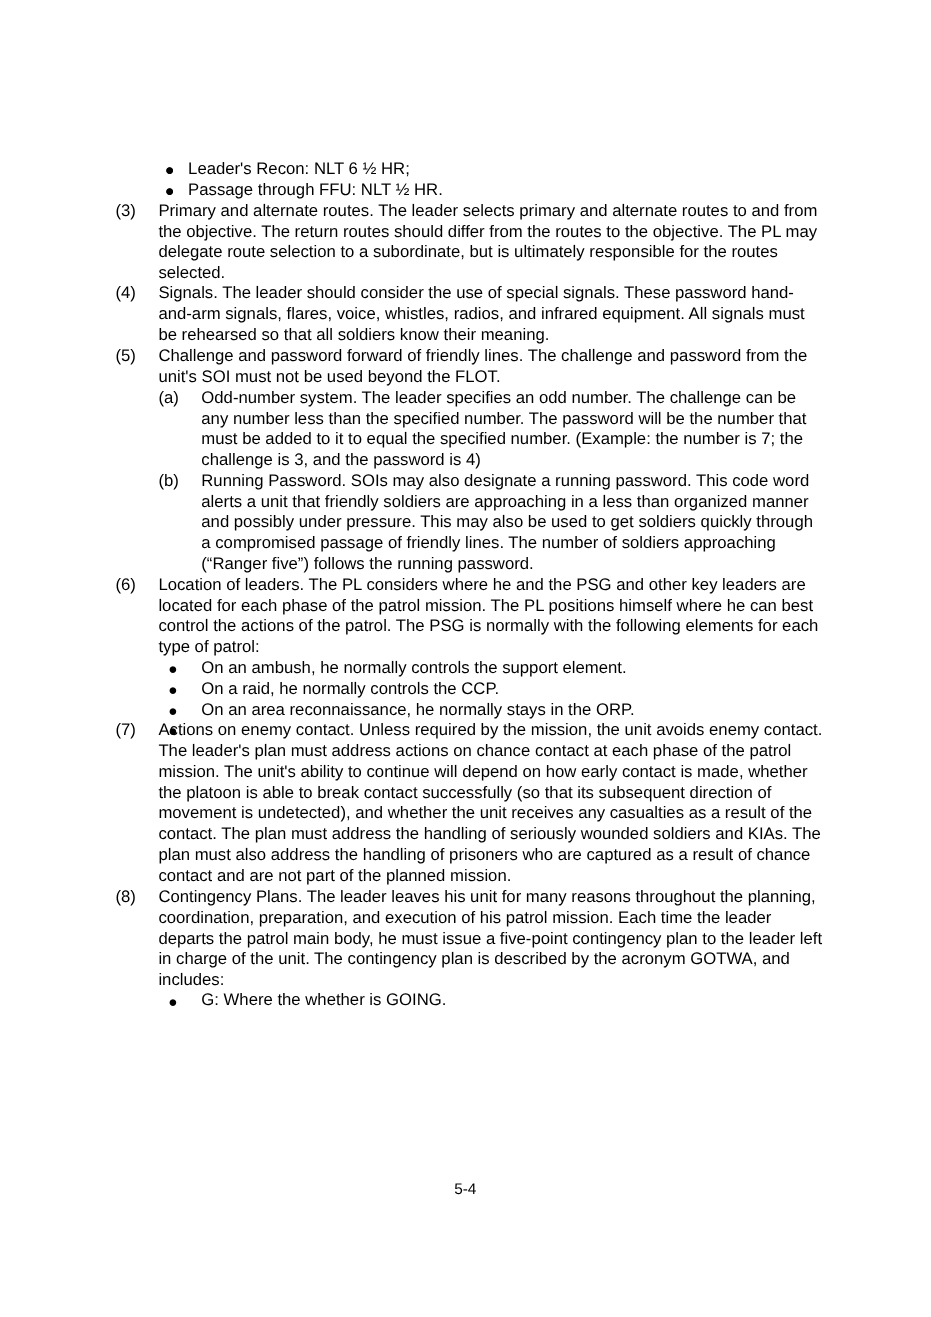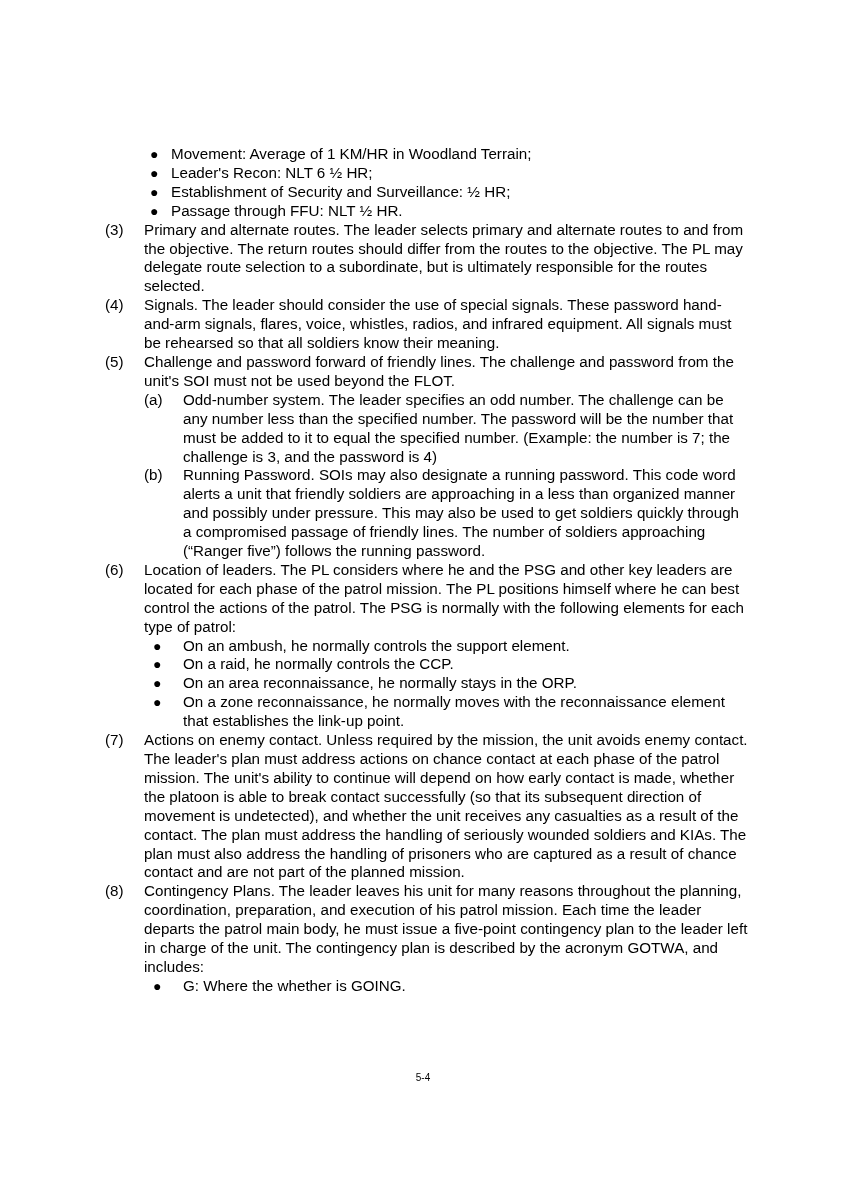--- a/index.html
+++ b/index.html
@@ -84,40 +84,38 @@
     top: 0;
     font-size: 14px;
     line-height: 18.9px;
   }
   .footer {
     position: absolute;
     left: 0;
     top: 1072px;
     width: 846px;
     text-align: center;
-    font-size: 10px;
+    font-size: 14px;
   }
 </style>
 </head>
 <body>
 
 <div class="page">
   <div class="content">
 
     <div class="bullet-l1">
       <span class="dot">●</span>
-      <span>Movement: Average of 1 KM/HR in Woodland Terrain;</span>
     </div>
     <div class="bullet-l1">
       <span class="dot">●</span>
       <span>Leader's Recon: NLT 6 ½ HR;</span>
     </div>
     <div class="bullet-l1">
       <span class="dot">●</span>
-      <span>Establishment of Security and Surveillance: ½ HR;</span>
     </div>
     <div class="bullet-l1">
       <span class="dot">●</span>
       <span>Passage through FFU: NLT ½ HR.</span>
     </div>
 
     <div class="num">
       <span class="label">(3)</span>
       <span>Primary and alternate routes.  The leader selects primary and alternate routes to and from the objective.  The return routes should differ from the routes to the objective.  The PL may delegate route selection to a subordinate, but is ultimately responsible for the routes selected.</span>
     </div>
@@ -154,21 +152,20 @@
     <div class="bullet-l2">
       <span class="dot">●</span>
       <span>On a raid, he normally controls the CCP.</span>
     </div>
     <div class="bullet-l2">
       <span class="dot">●</span>
       <span>On an area reconnaissance, he normally stays in the ORP.</span>
     </div>
     <div class="bullet-l2">
       <span class="dot">●</span>
-      <span>On a zone reconnaissance, he normally moves with the reconnaissance element that establishes the link-up point.</span>
     </div>
 
     <div class="num">
       <span class="label">(7)</span>
       <span>Actions on enemy contact.  Unless required by the mission, the unit avoids enemy contact.  The leader's plan must address actions on chance contact at each phase of the patrol mission.  The unit's ability to continue will depend on how early contact is made, whether the platoon is able to break contact successfully (so that its subsequent direction of movement is undetected), and whether the unit receives any casualties as a result of the contact.  The plan must address the handling of seriously wounded soldiers and KIAs.  The plan must also address the handling of prisoners who are captured as a result of chance contact and are not part of the planned mission.</span>
     </div>
 
     <div class="num">
       <span class="label">(8)</span>
       <span>Contingency Plans.  The leader leaves his unit for many reasons throughout the planning, coordination, preparation, and execution of his patrol mission.  Each time the leader departs the patrol main body, he must issue a five-point contingency plan to the leader left in charge of the unit.  The contingency plan is described by the acronym GOTWA, and includes:</span>

